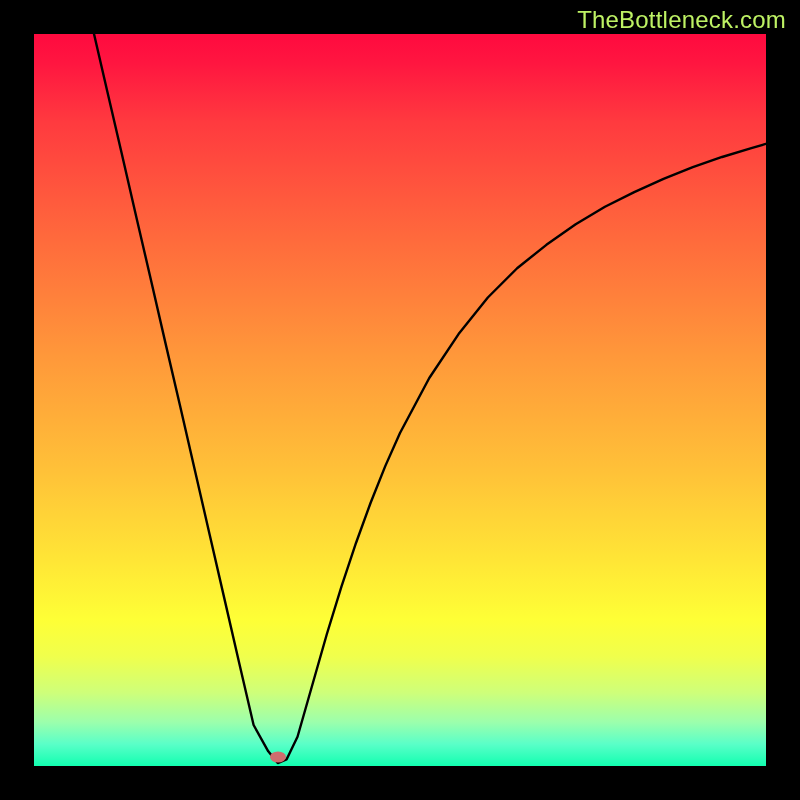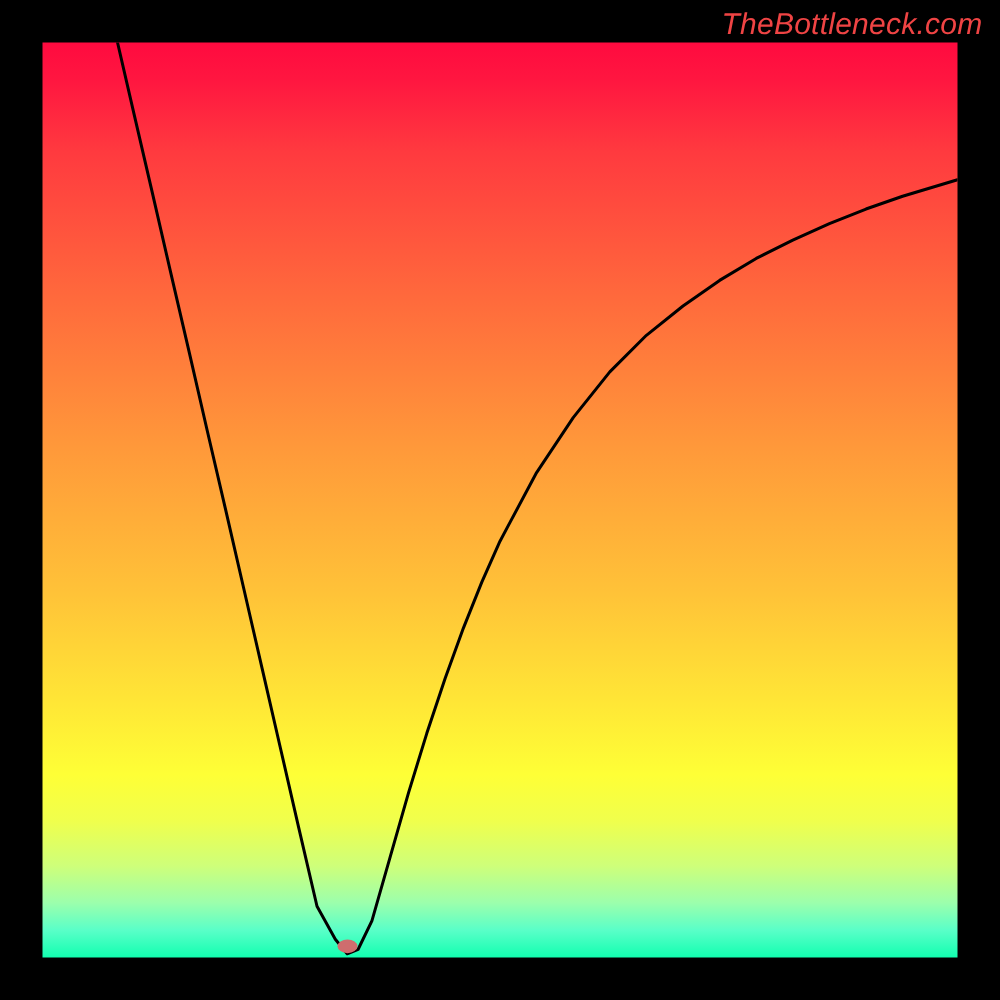--- a/index.html
+++ b/index.html
@@ -29,25 +29,24 @@
       #f0ff4c 85%,
       #ceff7a 90%,
       #9cffac 94%,
       #5affc8 97%,
       #12ffb0 100%);
   }
   .watermark {
     position: absolute;
     top: 6px;
     right: 14px;
-    color: #ef4444;
+    color: #bef264;
     font-size: 24px;
     letter-spacing: 0.2px;
     font-weight: 500;
-    font-style: italic;
   }
   svg.curve {
     position: absolute;
     left: 0;
     top: 0;
     width: 732px;
     height: 732px;
   }
   .dot {
     position: absolute;

